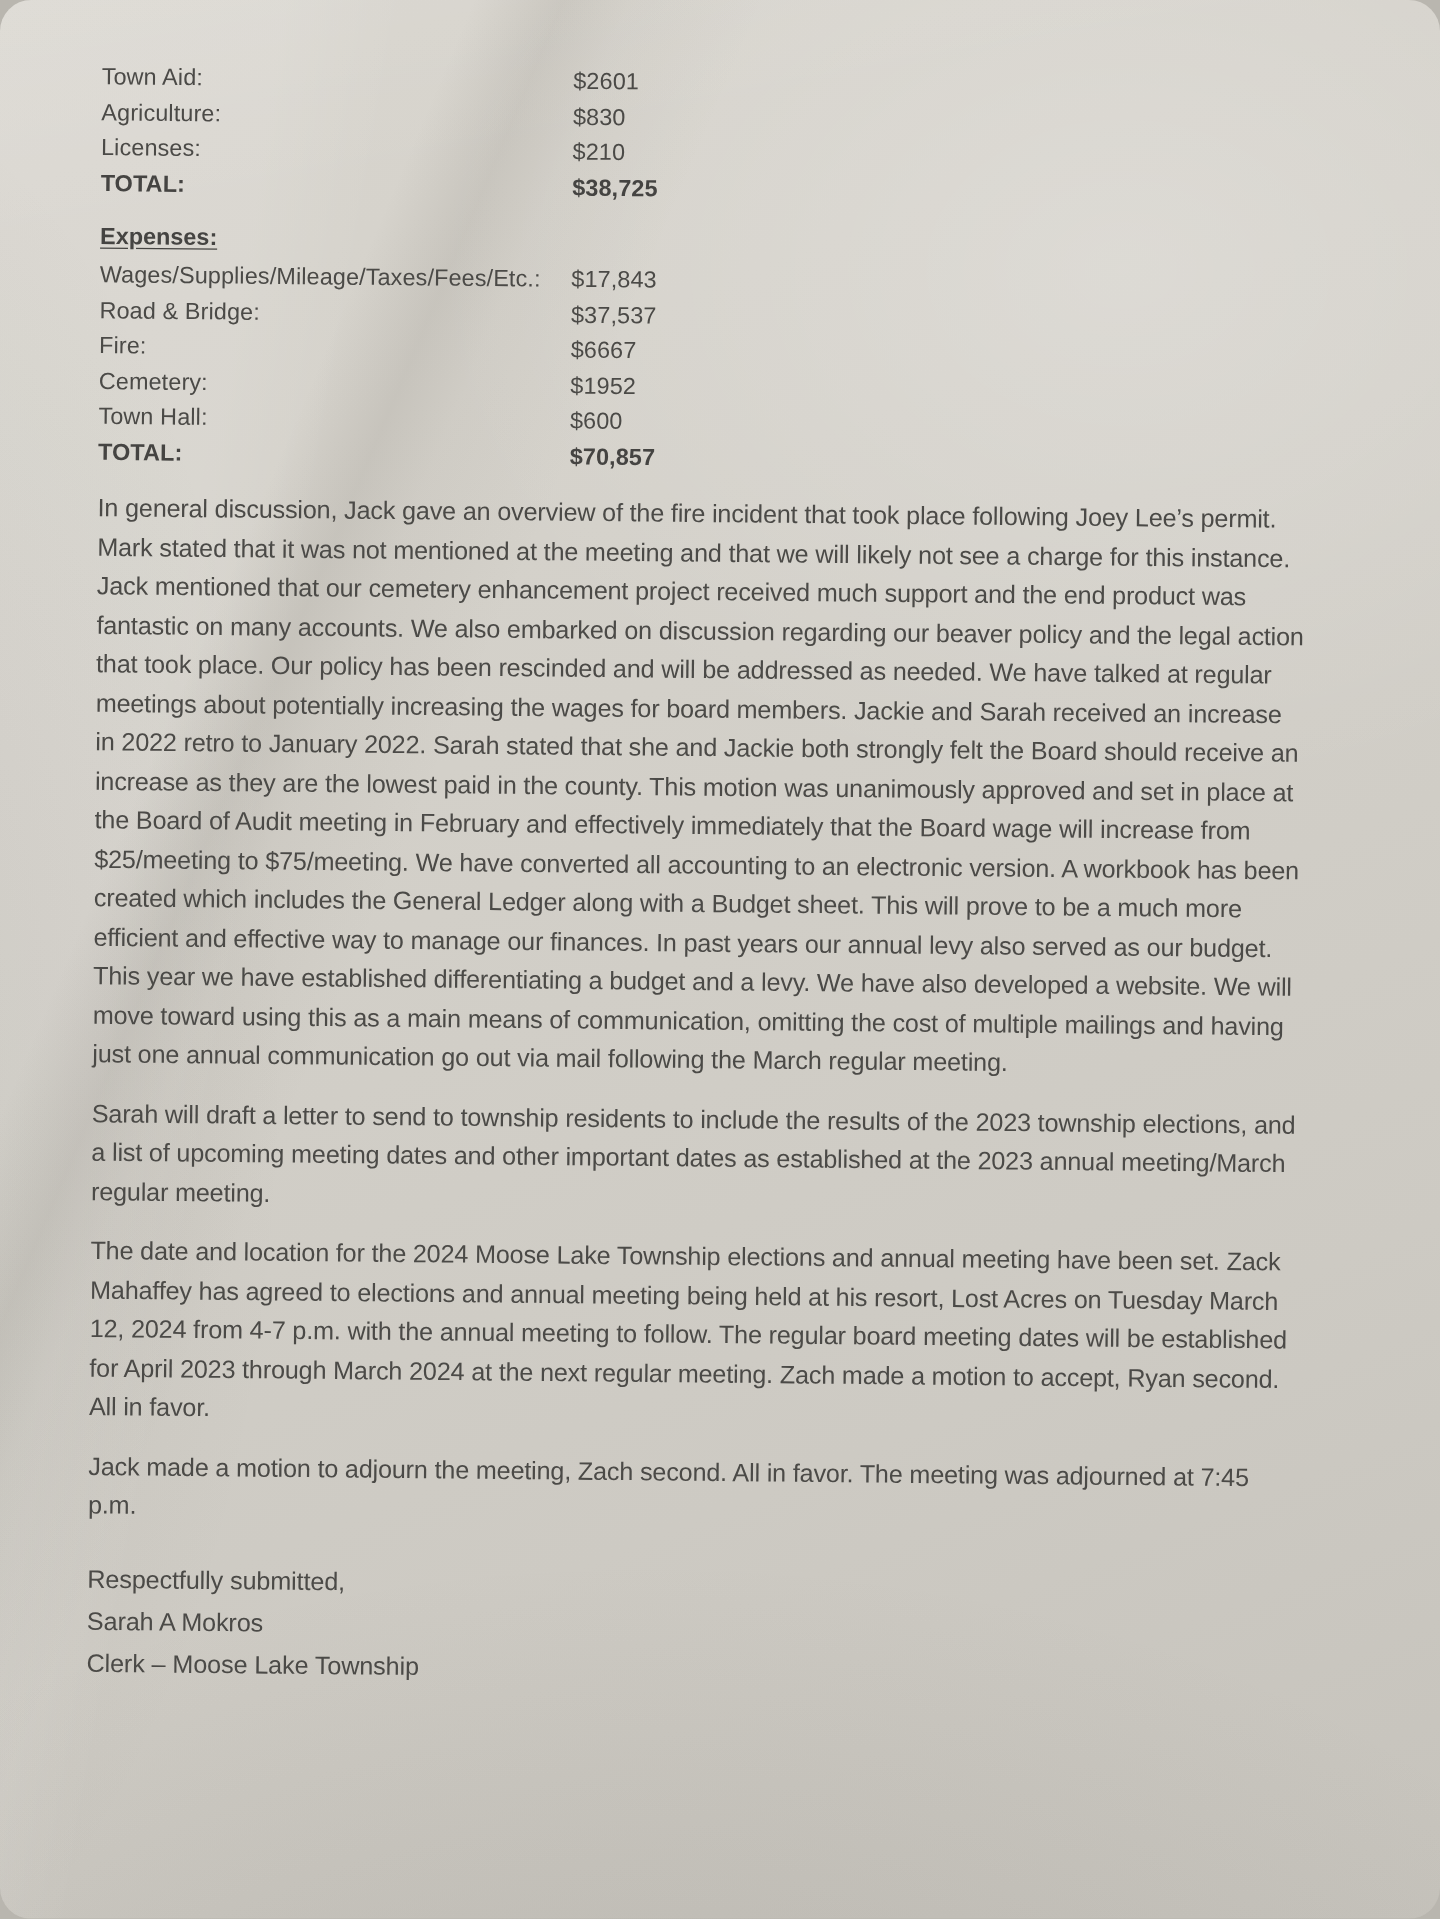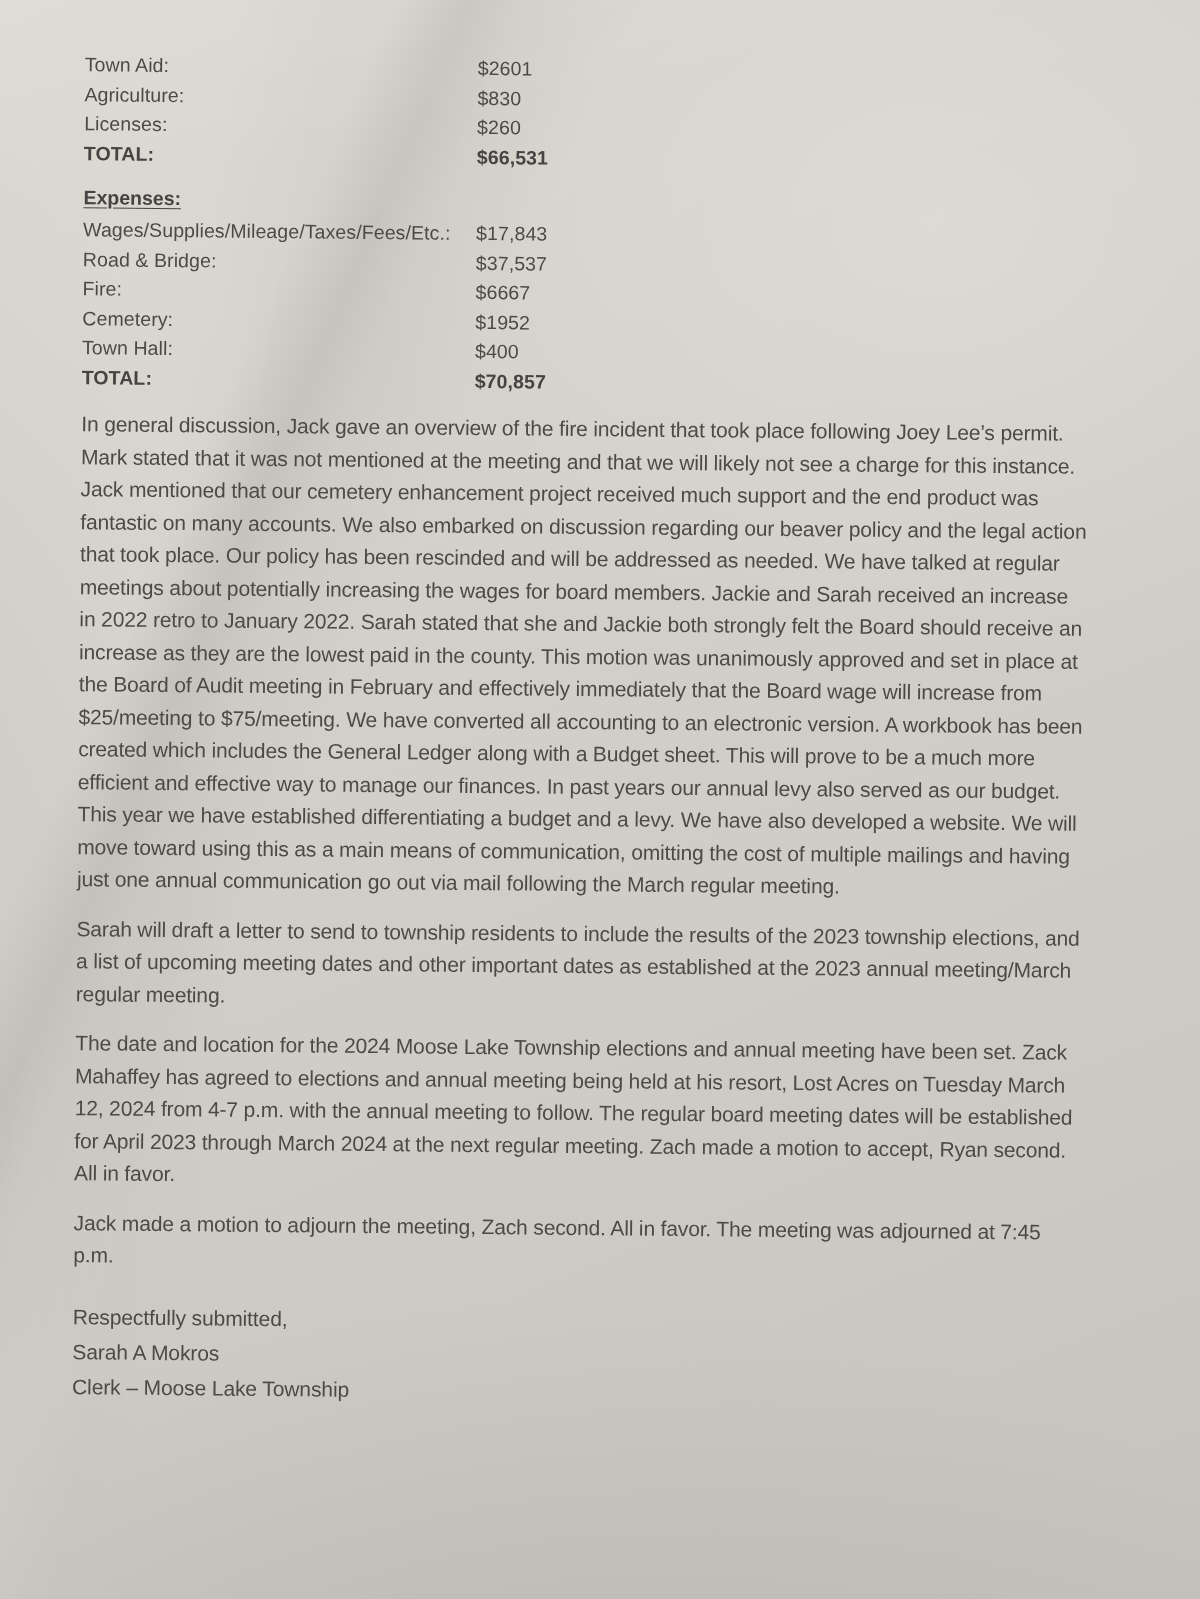--- a/index.html
+++ b/index.html
@@ -10,20 +10,21 @@
   .photo {
     position: relative;
     width: 1200px;
     height: 1599px;
     overflow: hidden;
     background:
       radial-gradient(ellipse 950px 720px at 78% 14%, rgba(255,255,255,0.20), rgba(255,255,255,0) 62%),
       linear-gradient(158deg, #d8d5ce 0%, #d3d0c9 38%, #cdcac3 72%, #c6c3bc 100%);
     font-family: "Liberation Sans", "DejaVu Sans", sans-serif;
     color: #4b4a47;
+    border-radius: 26px;
   }
   
   .paper-texture {
     position: absolute;
     inset: 0;
     pointer-events: none;
     background-image:
       linear-gradient(113deg, rgba(0,0,0,0) 21%, rgba(104,99,90,0.13) 25%, rgba(104,99,90,0.05) 28%, rgba(0,0,0,0) 34%),
       linear-gradient(100deg, rgba(255,255,255,0.10) 16%, rgba(255,255,255,0) 23%),
       linear-gradient(170deg, rgba(255,255,255,0.08) 0%, rgba(255,255,255,0) 12%),
@@ -96,25 +97,25 @@
       <div class="fin-row">
         <span class="fin-label">Town Aid:</span>
         <span class="fin-value">$2601</span>
       </div>
       <div class="fin-row">
         <span class="fin-label">Agriculture:</span>
         <span class="fin-value">$830</span>
       </div>
       <div class="fin-row">
         <span class="fin-label">Licenses:</span>
-        <span class="fin-value">$260</span>
+        <span class="fin-value">$210</span>
       </div>
       <div class="fin-row bold">
         <span class="fin-label">TOTAL:</span>
-        <span class="fin-value">$66,531</span>
+        <span class="fin-value">$38,725</span>
       </div>
     </section>
 
     <h2 class="expenses-heading">Expenses:</h2>
 
     <section class="fin-section">
       <div class="fin-row">
         <span class="fin-label">Wages/Supplies/Mileage/Taxes/Fees/Etc.:</span>
         <span class="fin-value">$17,843</span>
       </div>
@@ -125,21 +126,21 @@
       <div class="fin-row">
         <span class="fin-label">Fire:</span>
         <span class="fin-value">$6667</span>
       </div>
       <div class="fin-row">
         <span class="fin-label">Cemetery:</span>
         <span class="fin-value">$1952</span>
       </div>
       <div class="fin-row">
         <span class="fin-label">Town Hall:</span>
-        <span class="fin-value">$400</span>
+        <span class="fin-value">$600</span>
       </div>
       <div class="fin-row bold">
         <span class="fin-label">TOTAL:</span>
         <span class="fin-value">$70,857</span>
       </div>
     </section>
 
     <div class="paragraphs">
       <p class="para">In general discussion, Jack gave an overview of the fire incident that took place following Joey Lee’s permit. Mark stated that it was not mentioned at the meeting and that we will likely not see a charge for this instance. Jack mentioned that our cemetery enhancement project received much support and the end product was fantastic on many accounts. We also embarked on discussion regarding our beaver policy and the legal action that took place. Our policy has been rescinded and will be addressed as needed. We have talked at regular meetings about potentially increasing the wages for board members. Jackie and Sarah received an increase in 2022 retro to January 2022. Sarah stated that she and Jackie both strongly felt the Board should receive an increase as they are the lowest paid in the county. This motion was unanimously approved and set in place at the Board of Audit meeting in February and effectively immediately that the Board wage will increase from $25/meeting to $75/meeting. We have converted all accounting to an electronic version. A workbook has been created which includes the General Ledger along with a Budget sheet. This will prove to be a much more efficient and effective way to manage our finances. In past years our annual levy also served as our budget. This year we have established differentiating a budget and a levy. We have also developed a website. We will move toward using this as a main means of communication, omitting the cost of multiple mailings and having just one annual communication go out via mail following the March regular meeting.</p>
       <p class="para">Sarah will draft a letter to send to township residents to include the results of the 2023 township elections, and a list of upcoming meeting dates and other important dates as established at the 2023 annual meeting/March regular meeting.</p>

